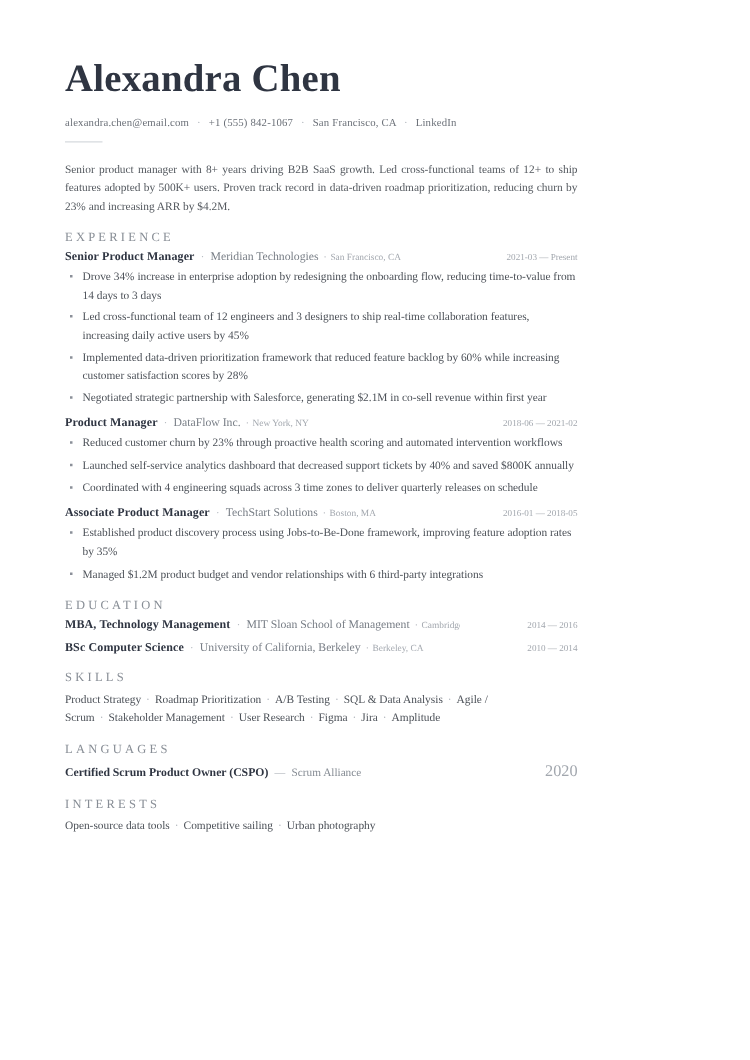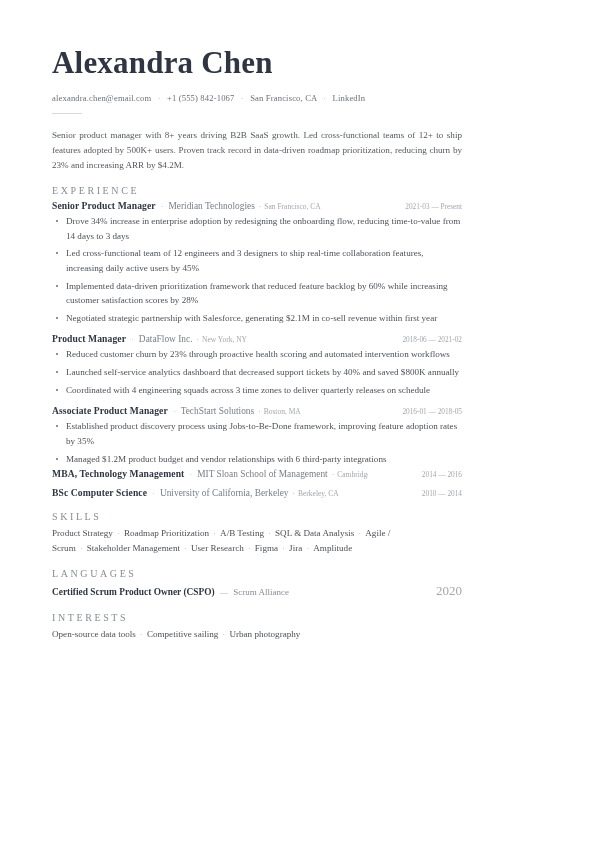--- a/index.html
+++ b/index.html
@@ -252,20 +252,21 @@
         <span class="dates">2016-01 — 2018-05</span>
       </div>
       <ul class="bullets">
         <li>Established product discovery process using Jobs-to-Be-Done framework, improving feature adoption rates by 35%</li>
         <li>Managed $1.2M product budget and vendor relationships with 6 third-party integrations</li>
       </ul>
     </div>
 
   </div>
 
+  <div class="section-head">EDUCATION</div>
 
   <div>
 
     <div class="entry">
       <div class="entry-head">
         <div class="entry-head-left">
           <span class="role">MBA, Technology Management</span>
           <span class="dot-sep">·</span>
           <span class="org">MIT Sloan School of Management</span>
           <span class="loc"><span class="minidot">·</span><span>Cambridge, MA</span></span>

